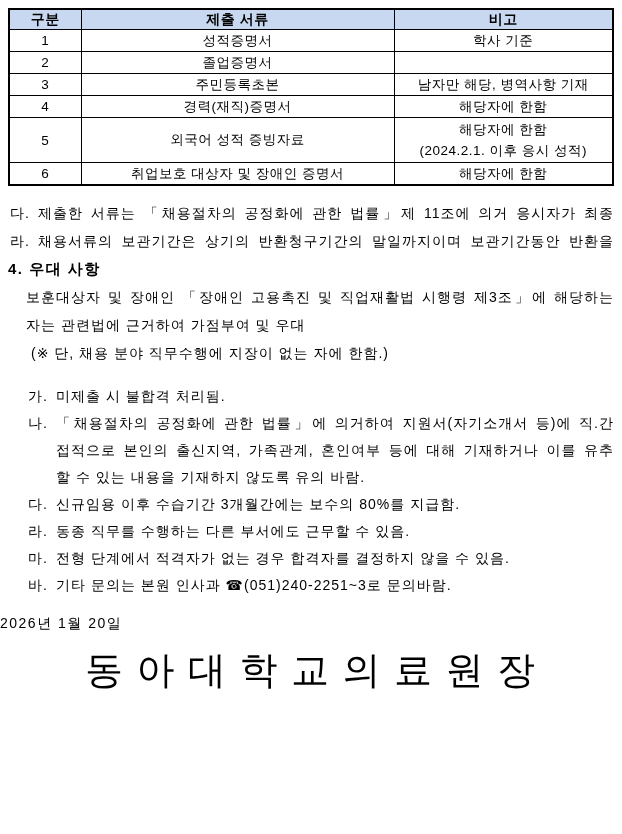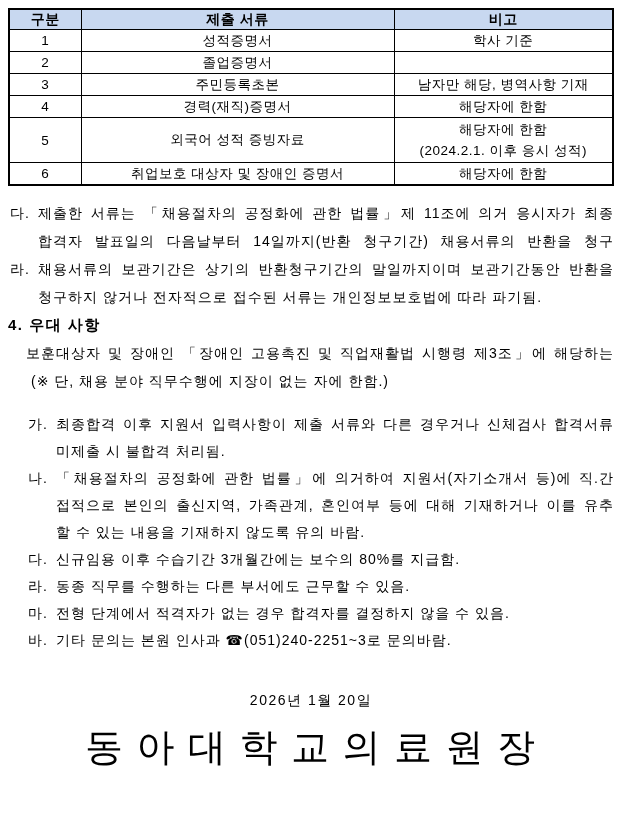--- a/index.html
+++ b/index.html
@@ -69,22 +69,22 @@
   .sec5 { margin-top: 16px; }
   .sec5-items { margin: 0 8px 0 28px; font-size: 14px; }
   .item { position: relative; padding-left: 28px; }
   .item .ilabel {
     position: absolute; left: 0; top: 0;
     line-height: 27px; letter-spacing: 1px;
   }
   .sec5 .ln { line-height: 27px; }
 
   .doc-date {
-    margin-top: 36px;
-    text-align: center;
+    margin-top: 14px;
+    text-align: left;
     font-size: 14px;
     letter-spacing: 1.5px;
     line-height: 20px;
   }
   .signature {
     margin-top: 15px;
     text-align: center;
     font-family: "Liberation Serif", "DejaVu Serif", serif;
     font-size: 38px;
     line-height: 44px;
@@ -144,42 +144,40 @@
         <td>취업보호 대상자 및 장애인 증명서</td>
         <td>해당자에 한함</td>
       </tr>
     </tbody>
   </table>
 
   <div class="notes">
     <div class="para">
       <span class="plabel">다.</span>
       <div class="ln jl">제출한 서류는 「채용절차의 공정화에 관한 법률」제 11조에 의거 응시자가 최종</div>
-      <div class="ln jl">합격자 발표일의 다음날부터 14일까지(반환 청구기간) 채용서류의 반환을 청구</div>
     </div>
     <div class="para">
       <span class="plabel">라.</span>
       <div class="ln jl">채용서류의 보관기간은 상기의 반환청구기간의 말일까지이며 보관기간동안 반환을</div>
-      <div class="ln">청구하지 않거나 전자적으로 접수된 서류는 개인정보보호법에 따라 파기됨.</div>
     </div>
   </div>
 
   <div class="sec4">
     <div class="sec-title">4. 우대 사항</div>
     <div class="sec4-body">
       <div class="ln jl">보훈대상자 및 장애인 「장애인 고용촉진 및 직업재활법 시행령 제3조」에 해당하는</div>
+      <div class="ln">자는 관련법에 근거하여 가점부여 및 우대</div>
       <div class="ln caveat">(※ 단, 채용 분야 직무수행에 지장이 없는 자에 한함.)</div>
     </div>
   </div>
 
   <div class="sec5">
     <div class="sec5-items">
       <div class="item">
         <span class="ilabel">가.</span>
-        <div class="ln jl">최종합격 이후 지원서 입력사항이 제출 서류와 다른 경우거나 신체검사 합격서류</div>
         <div class="ln">미제출 시 불합격 처리됨.</div>
       </div>
       <div class="item">
         <span class="ilabel">나.</span>
         <div class="ln jl">「채용절차의 공정화에 관한 법률」에 의거하여 지원서(자기소개서 등)에 직.간</div>
         <div class="ln jl">접적으로 본인의 출신지역, 가족관계, 혼인여부 등에 대해 기재하거나 이를 유추</div>
         <div class="ln">할 수 있는 내용을 기재하지 않도록 유의 바람.</div>
       </div>
       <div class="item">
         <span class="ilabel">다.</span>

